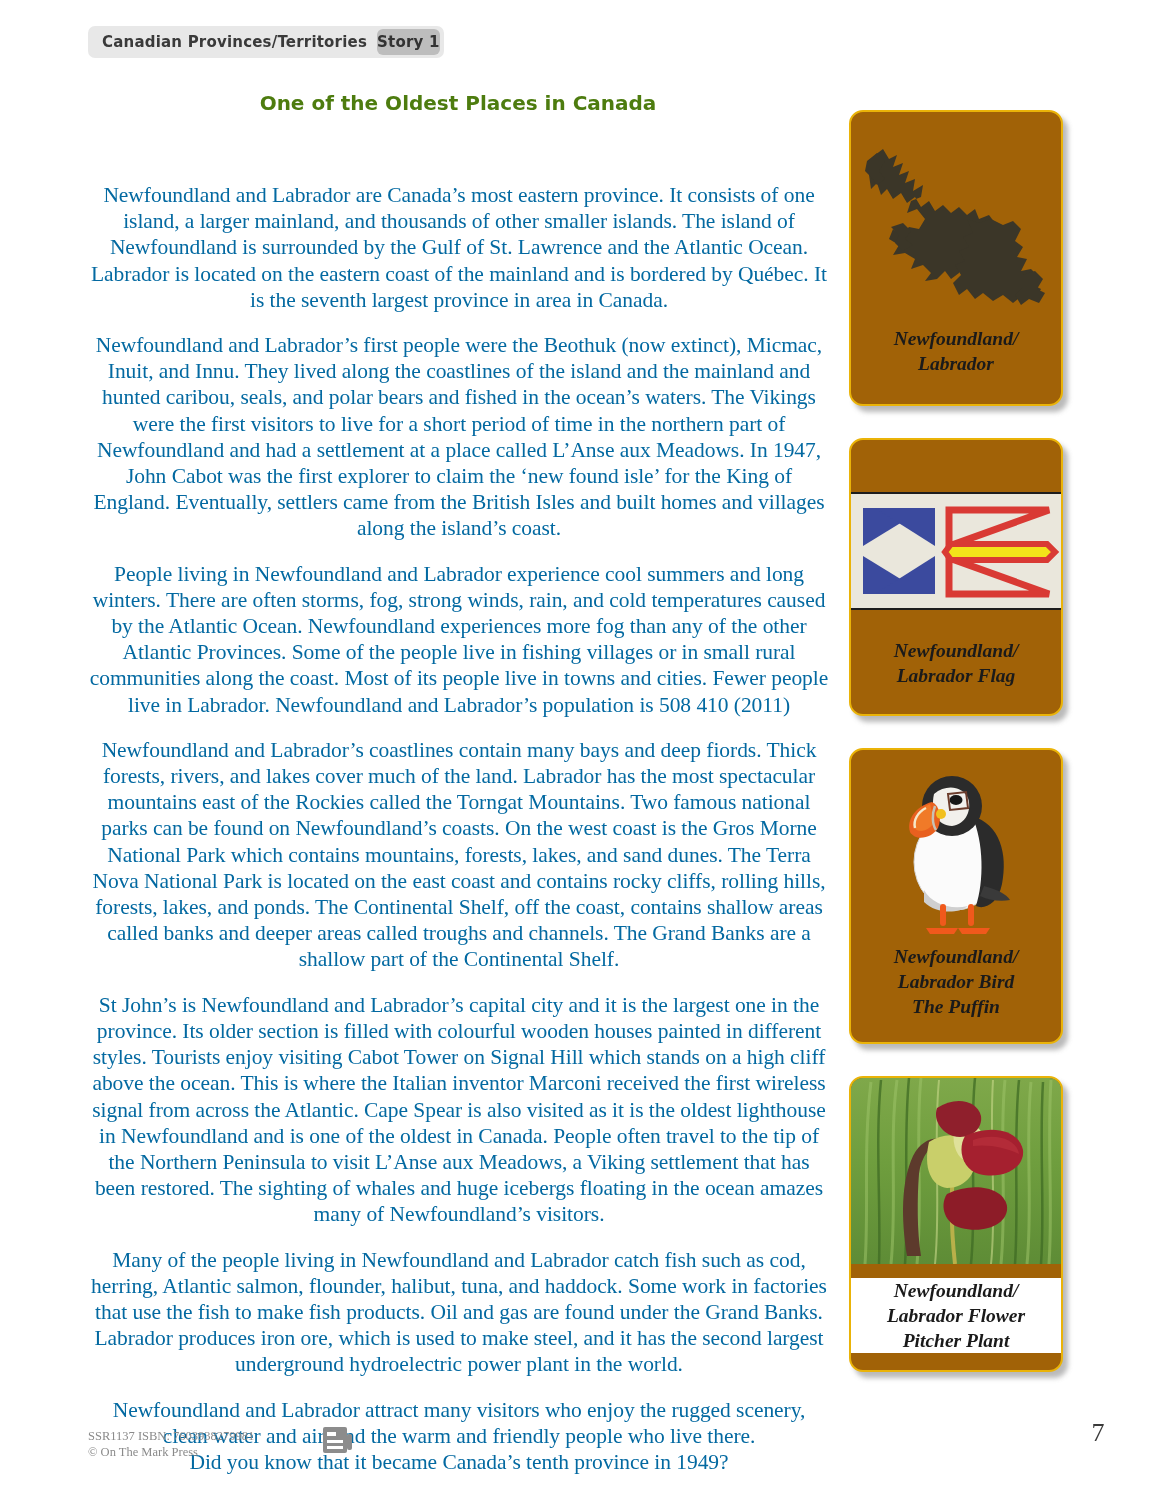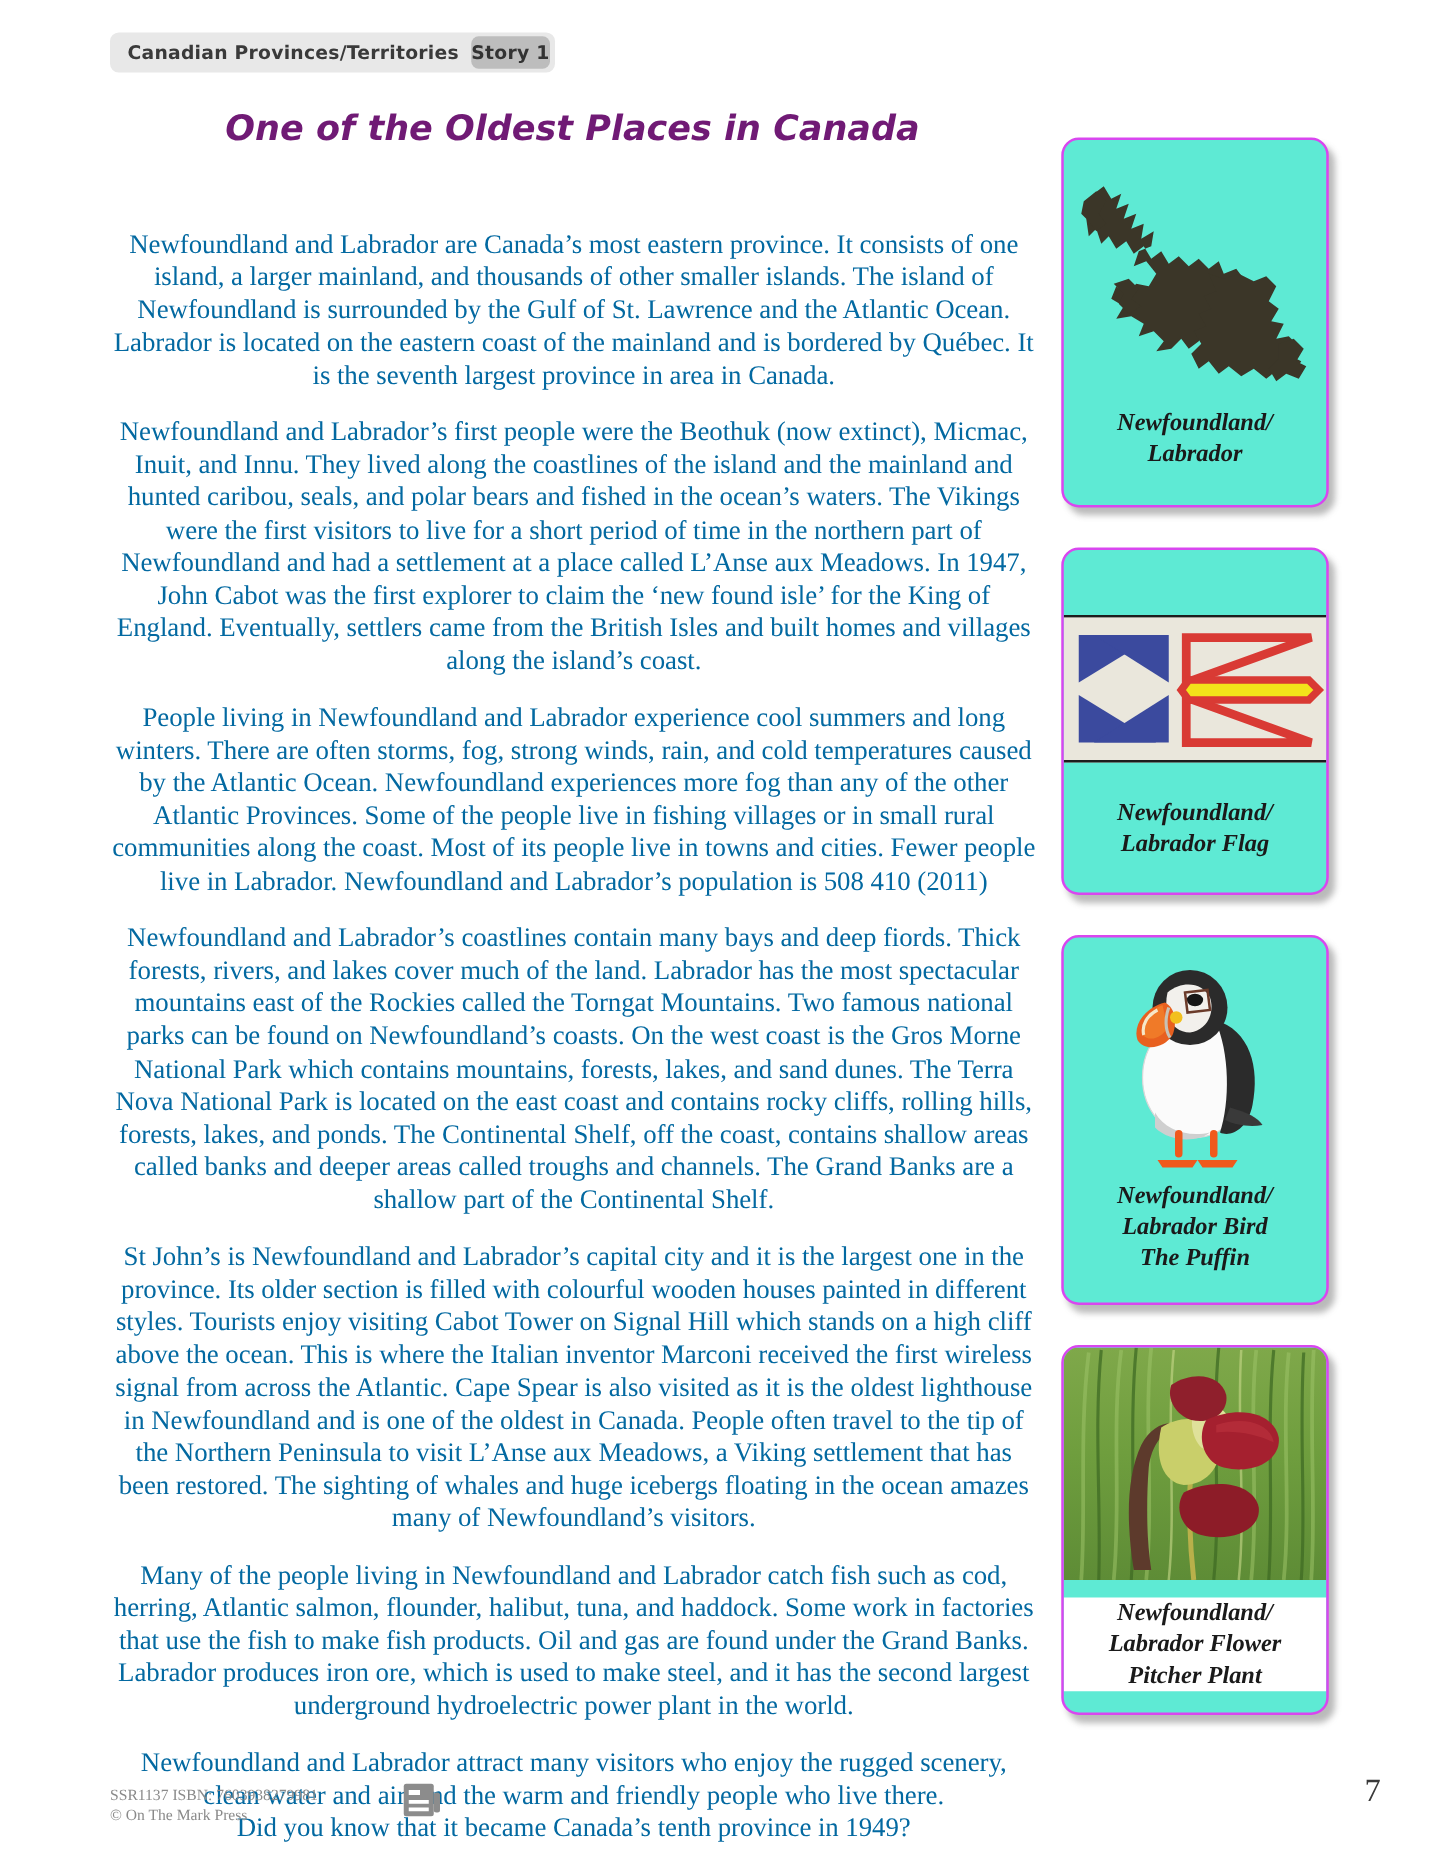--- a/index.html
+++ b/index.html
@@ -57,24 +57,23 @@
     font-weight: bold;
     font-size: 35px;
     line-height: 40px;
     color: #2e2e2e;
     margin: 0;
     letter-spacing: -0.3px;
   }
   .doc-subtitle {
     font-family: "DejaVu Sans", sans-serif;
     font-weight: bold;
-    font-style: italic;
-    font-size: 28px;
+    font-size: 20px;
     line-height: 26px;
-    color: #701a75;
+    color: #4d7c0f;
     margin: 8px 0 0 0;
   }
 
   
   .article {
     position: absolute;
     top: 182px;
     left: 88px;
     width: 742px;
   }
@@ -91,22 +90,22 @@
 
   
   .sidebar {
     position: absolute;
     top: 110px;
     left: 849px;
     width: 222px;
   }
   .card {
     position: relative;
-    background: #5eead4;
-    border: 2px solid #d946ef;
+    background: #a16207;
+    border: 2px solid #eab308;
     border-radius: 14px;
     box-shadow: 5px 6px 5px rgba(90,90,90,0.42);
     overflow: hidden;
     box-sizing: border-box;
   }
   .card-caption {
     font-family: "Liberation Serif", serif;
     font-weight: bold;
     font-style: italic;
     font-size: 19.5px;

